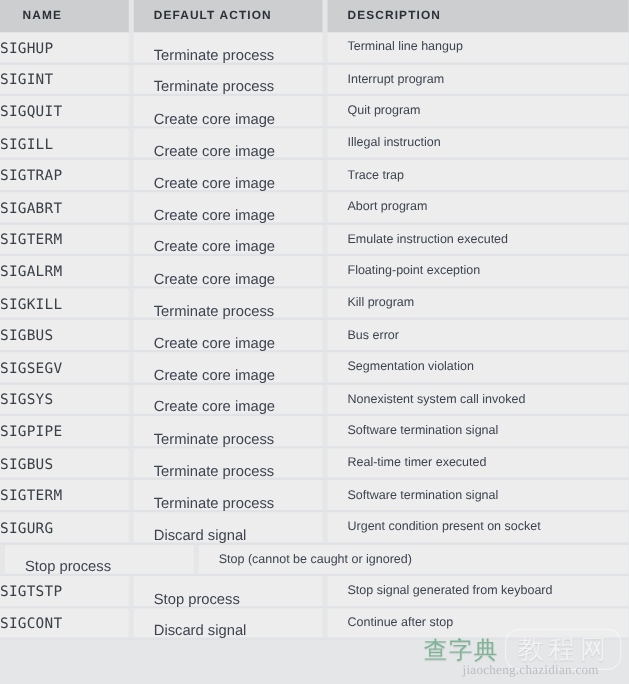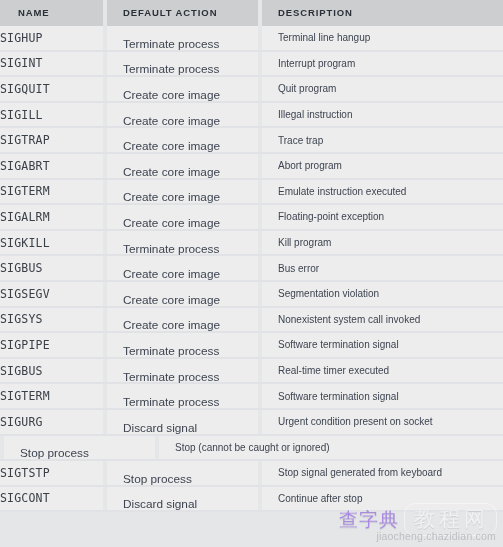--- a/index.html
+++ b/index.html
@@ -108,39 +108,39 @@
     right: 2px;
     top: 0;
     display: flex;
     align-items: center;
     gap: 5px;
     opacity: 0.48;
   }
   .wm-cn-a {
     font-family: "DejaVu Sans", sans-serif;
     font-size: 19px;
-    color: #6d28d9;
+    color: #15803d;
     letter-spacing: 1px;
     text-shadow: 0 1px 1px rgba(110,115,120,0.55);
   }
   .wm-cn-b {
     font-family: Liberation Mono, monospace;
     font-size: 21px;
     color: #ffffff;
     letter-spacing: 4px;
     padding: 1px 7px 2px 9px;
     border: 1px solid rgba(255,255,255,0.95);
     border-radius: 11px;
     text-shadow: 0 1px 1px rgba(110,115,120,0.45);
   }
   .wm-url {
     position: absolute;
-    right: 3px;
+    right: 20px;
     bottom: 1px;
-    font-family: Liberation Sans, sans-serif;
+    font-family: Liberation Serif, serif;
     font-size: 10.5px;
     color: #b9bcc0;
     letter-spacing: 0.2px;
     opacity: 0.95;
   }
 </style>
 </head>
 <body>
 
 <div id="signal-table">

